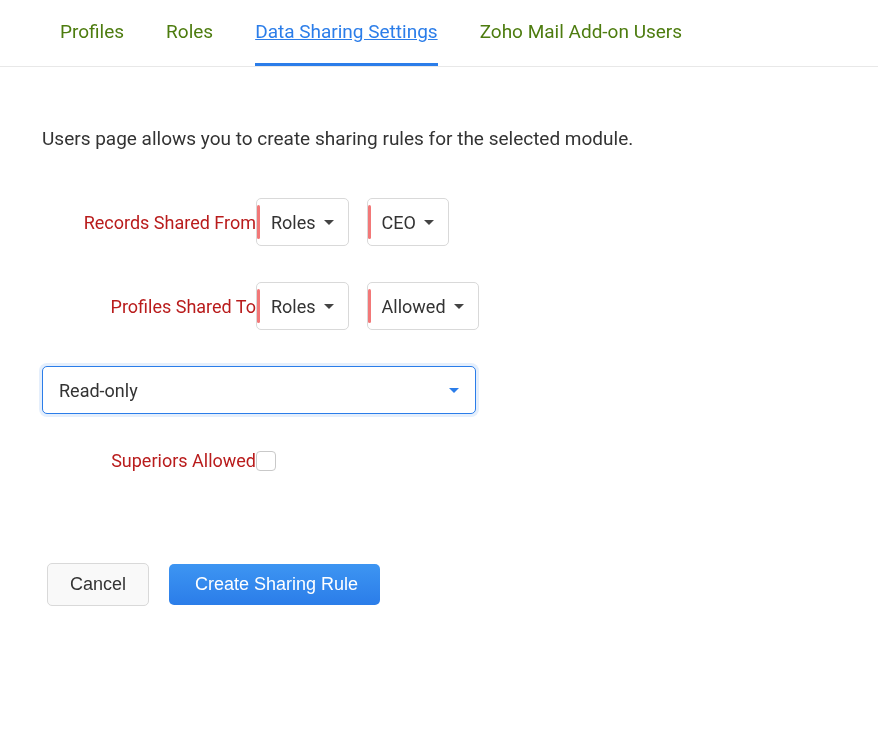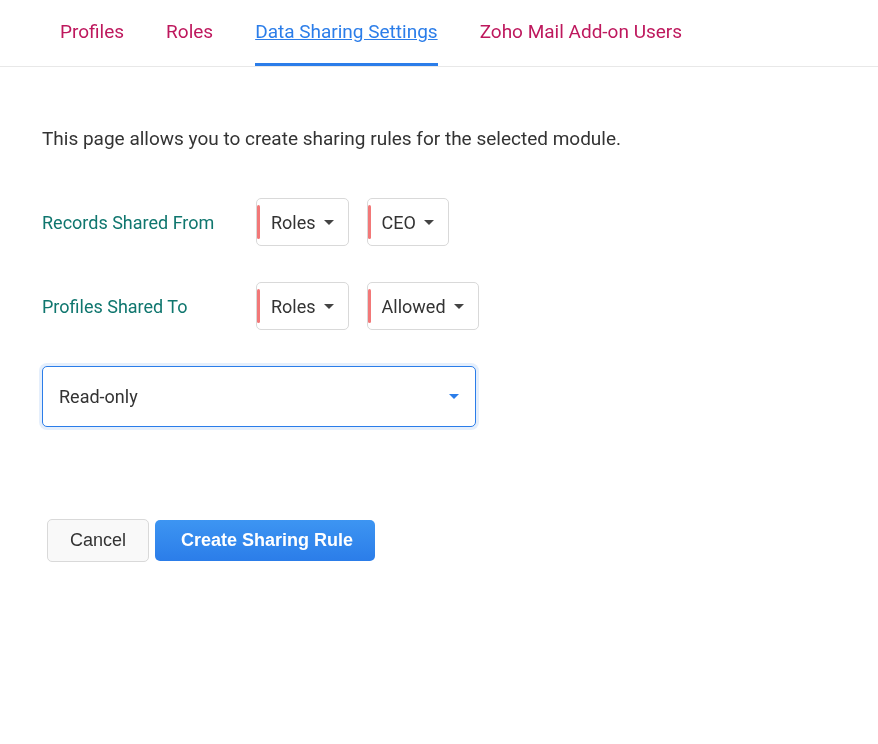--- a/index.html
+++ b/index.html
@@ -12,21 +12,21 @@
     }
     .tabs {
       display: flex;
       padding: 0 60px;
       border-bottom: 1px solid #e8e8e8;
     }
     .tab {
       padding: 20px 0 20px 0;
       margin-right: 42px;
       font-size: 19px;
-      color: #be185d;
+      color: #4d7c0f;
       cursor: pointer;
       border-bottom: 3px solid transparent;
     }
     .tab.active {
       color: #2b7de9;
       border-bottom: 3px solid #2b7de9;
       text-decoration: underline;
     }
     .content {
       padding: 60px 42px 0 42px;
@@ -43,24 +43,23 @@
       margin-bottom: 48px;
     }
     .form-row {
       display: flex;
       align-items: center;
       margin-bottom: 36px;
     }
     .form-label {
       display: block;
       width: 214px;
-      text-align: left;
-      font-size: 18px;
-      color: #0f766e;
-      padding-right: 28px;
+      text-align: right;
+      font-size: 18px;
+      color: #b91c1c;
     }
     .select-row {
       display: flex;
       gap: 18px;
     }
     .select-small {
       position: relative;
       border: 1px solid #d9d9d9;
       border-radius: 5px;
       padding: 0 14px;
@@ -91,21 +90,21 @@
       border-right: 5px solid transparent;
       border-top: 5px solid #444;
     }
     .caret-blue {
       border-top-color: #2b7de9;
     }
     .select-wide {
       border: 1px solid #2b7de9;
       border-radius: 5px;
       padding: 0 16px;
-      height: 61px;
+      height: 48px;
       width: 434px;
       display: flex;
       align-items: center;
       justify-content: space-between;
       cursor: pointer;
       background: #fff;
       box-shadow: 0 0 0 3px rgba(43,125,233,0.12);
     }
     .select-wide .label {
       font-size: 18px;
@@ -115,56 +114,56 @@
       width: 20px;
       height: 20px;
       border: 1px solid #c9c9c9;
       border-radius: 4px;
       cursor: pointer;
       background: #fff;
     }
     .actions {
       display: flex;
       align-items: center;
-      gap: 6px;
+      gap: 20px;
       margin-top: 92px;
       padding-left: 5px;
     }
     .btn {
       padding: 10px 22px;
       border-radius: 5px;
       font-size: 18px;
       cursor: pointer;
       border: none;
     }
     .btn-cancel {
       background: #f9f9f9;
       border: 1px solid #d9d9d9;
       color: #333;
       font-weight: 500;
     }
     .btn-primary {
       background: linear-gradient(to bottom, #3d95f2, #2b7de9);
       color: #fff;
-      font-weight: 700;
+      font-weight: 400;
       padding-left: 26px;
     }
   </style>
 </head>
 <body>
 
 <div class="tabs">
   <div class="tab">Profiles</div>
   <div class="tab">Roles</div>
   <div class="tab active">Data Sharing Settings</div>
   <div class="tab">Zoho Mail Add-on Users</div>
 </div>
 
 <div class="content">
-  <p class="subtext">This page allows you to create sharing rules for the selected module.</p>
+  <p class="subtext">Users page allows you to create sharing rules for the selected module.</p>
 
   <div class="form-row">
     <span class="form-label">Records Shared From</span>
     <div class="select-row">
       <div class="select-small">
         <span class="accent"></span>
         <span class="label">Roles</span>
         <span class="caret"></span>
       </div>
       <div class="select-small">
@@ -191,18 +190,22 @@
     </div>
   </div>
 
   <div class="form-row">
     <div class="select-wide">
       <span class="label">Read-only</span>
       <span class="caret caret-blue"></span>
     </div>
   </div>
 
+  <div class="form-row">
+    <span class="form-label">Superiors Allowed</span>
+    <div class="checkbox"></div>
+  </div>
 
   <div class="actions">
     <button class="btn btn-cancel">Cancel</button>
     <button class="btn btn-primary">Create Sharing Rule</button>
   </div>
 </div>
 
 </body></html>

